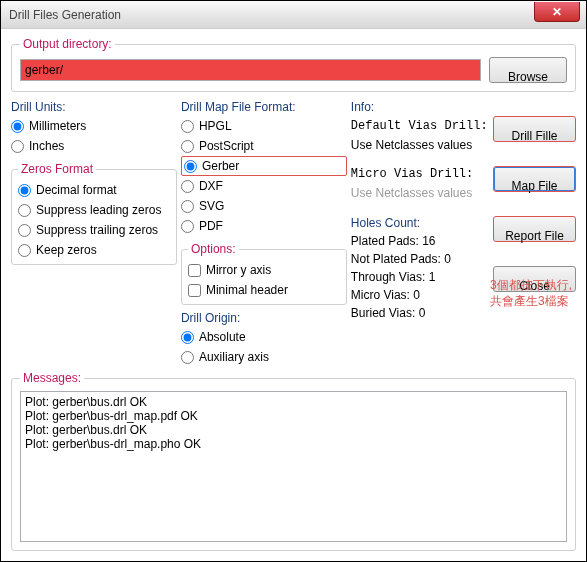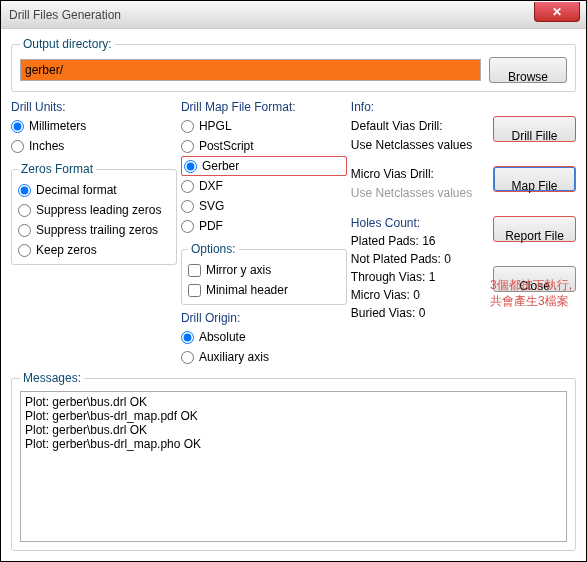--- a/index.html
+++ b/index.html
@@ -6,41 +6,41 @@
 body { margin: 0; background: #fff; width: 587px; height: 562px; }
 
 .window { width: 587px; height: 562px; border: 1px solid #000; background: #fff; display: flex; flex-direction: column; }
 .titlebar { height: 28px; background: linear-gradient(#fafafa,#e8e8e8,#d8d8d8); display: flex; align-items: center; padding-left: 8px; position: relative; border-bottom: 1px solid #ccc; }
 .titlebar .ttl { color: #444; }
 .closebtn { position: absolute; right: 6px; top: 1px; width: 46px; height: 20px; background: linear-gradient(#e67,#c9302c); border: 1px solid #8b1a1a; border-top: none; border-radius: 0 0 4px 4px; display: flex; align-items: center; justify-content: center; color: #fff; font-weight: bold; cursor: pointer; }
 
 .client { flex: 1; padding: 8px 10px 10px 10px; display: flex; flex-direction: column; gap: 4px; }
 
 fieldset.grp { border: 1px solid #d0d0d0; border-radius: 3px; margin: 0; padding: 6px 8px 8px 8px; }
-fieldset.grp > legend { color: #0c4a6e; padding: 0 3px; }
+fieldset.grp > legend { color: #be185d; padding: 0 3px; }
 
 .row-out { display: flex; gap: 8px; align-items: center; }
-.txt { flex: 1; border: 1px solid #abadb3; height: 22px; padding: 2px 4px; background: #f97316; }
+.txt { flex: 1; border: 1px solid #abadb3; height: 22px; padding: 2px 4px; background: #ef4444; }
 .btn { min-width: 78px; height: 23px; background: linear-gradient(#f5f5f5,#e1e1e1); border: 1px solid #8e8f8f; border-radius: 3px; cursor: pointer; padding: 12px 8px; }
 
 .mid { display: flex; gap: 4px; margin-top: 4px; }
 .col { display: flex; flex-direction: column; gap: 6px; }
 .col.c1 { width: 168px; }
 .col.c2 { width: 168px; }
 .col.c3 { width: 140px; }
 .col.c4 { width: 84px; align-items: stretch; gap: 24px; padding-top: 16px; }
 
 .section-title { color: #1a3e7a; margin-bottom: 2px; }
 .opt { display: flex; align-items: center; gap: 5px; height: 20px; }
 .opt input { margin: 0; }
 .opt label { cursor: pointer; }
 .disabled { color: #9a9a9a; }
 .precision-val { color: #9a9a9a; padding: 2px 0 4px 0; }
 
-.info-line { height: 20px; display: flex; align-items: center; }
+.info-line { height: 20px; display: flex; align-items: center; font-family: Liberation Mono, monospace; }
 .info-sub { height: 18px; display: flex; align-items: center; }
 
 .redbox { border: 1px solid #d9534f; border-radius: 2px; padding: 1px 2px; }
 .btn.red { border: 1px solid #d9534f; }
 .btn.blue { border: 1px solid #3a7bd5; }
 
 .annot { position: absolute; color: #d9534f; font-size: 12px; line-height: 16px; }
 
 .messages { flex: 1; display: flex; flex-direction: row; margin-top: 4px; }
 .msgbox { flex: 1; border: 1px solid #abadb3; background: #fff; padding: 3px 4px; overflow-y: scroll; min-height: 70px; white-space: pre; font-size: 12px; }

